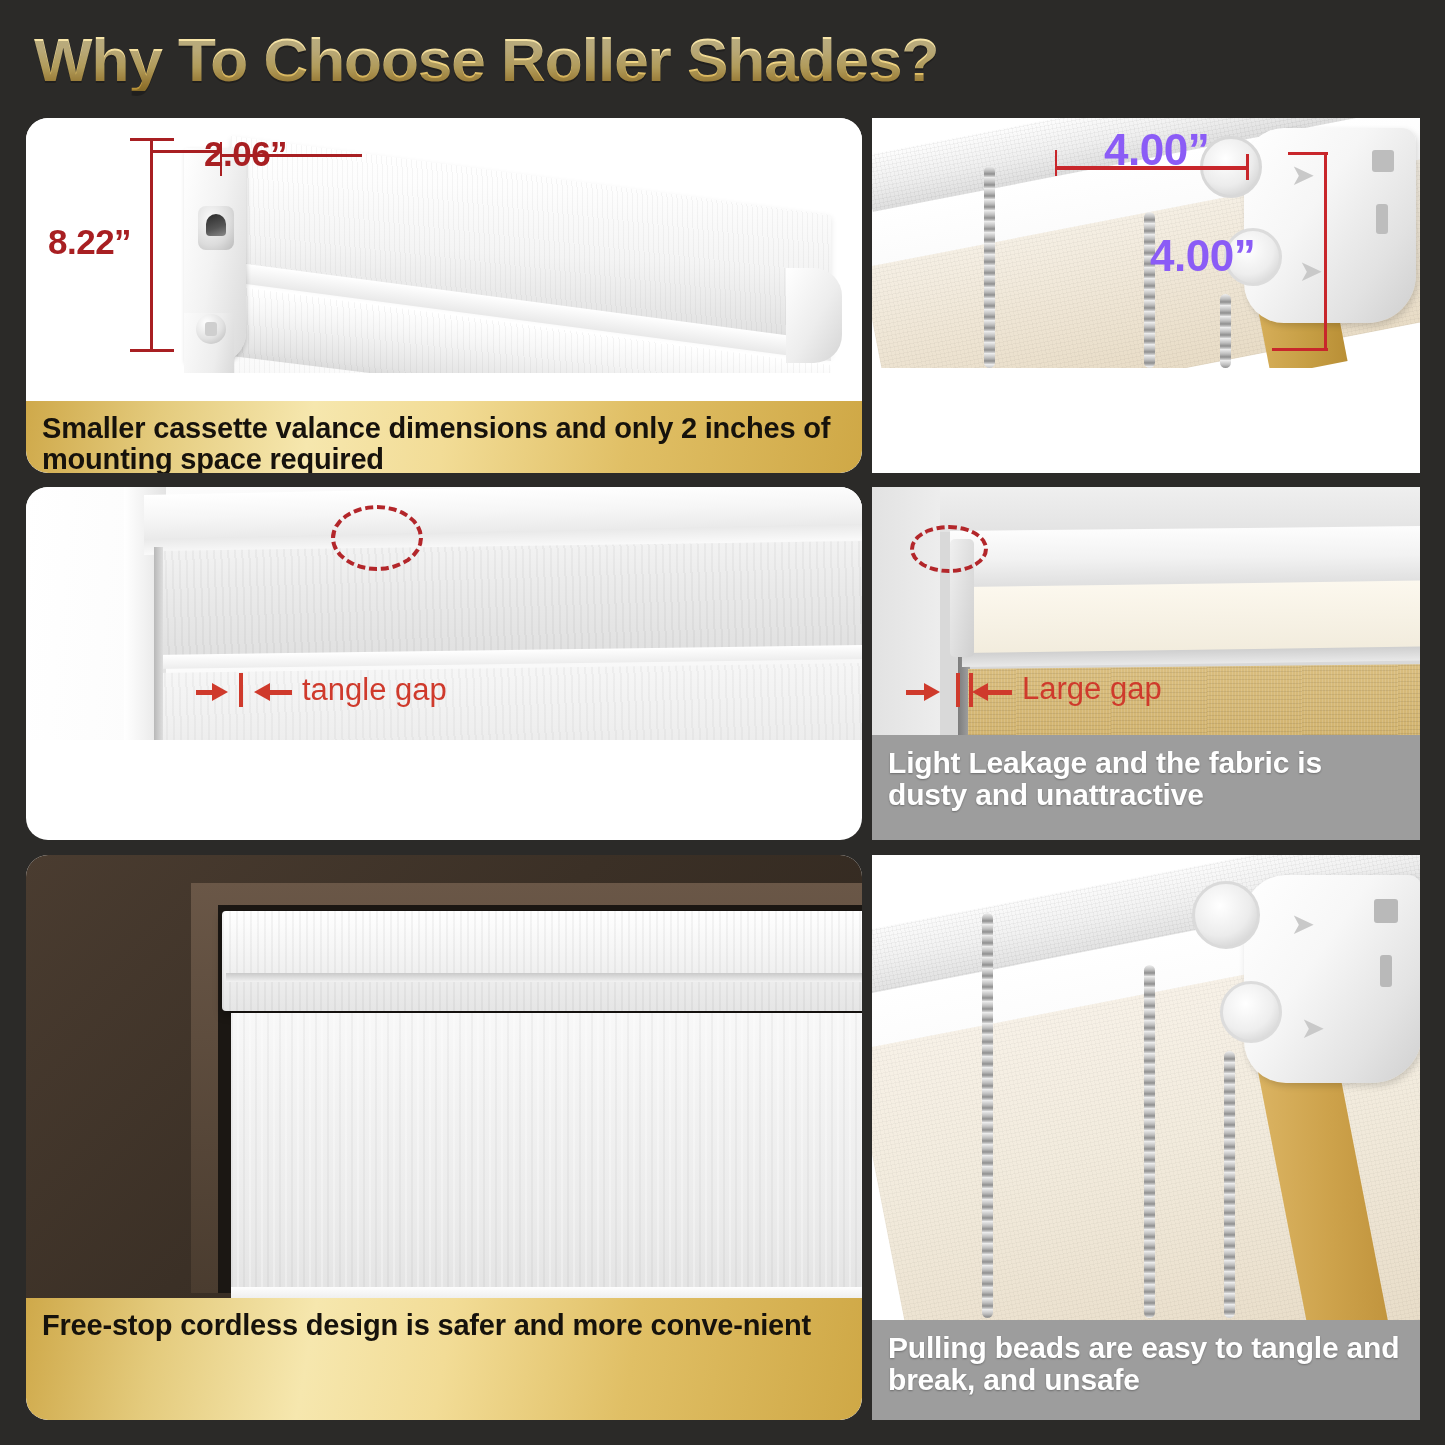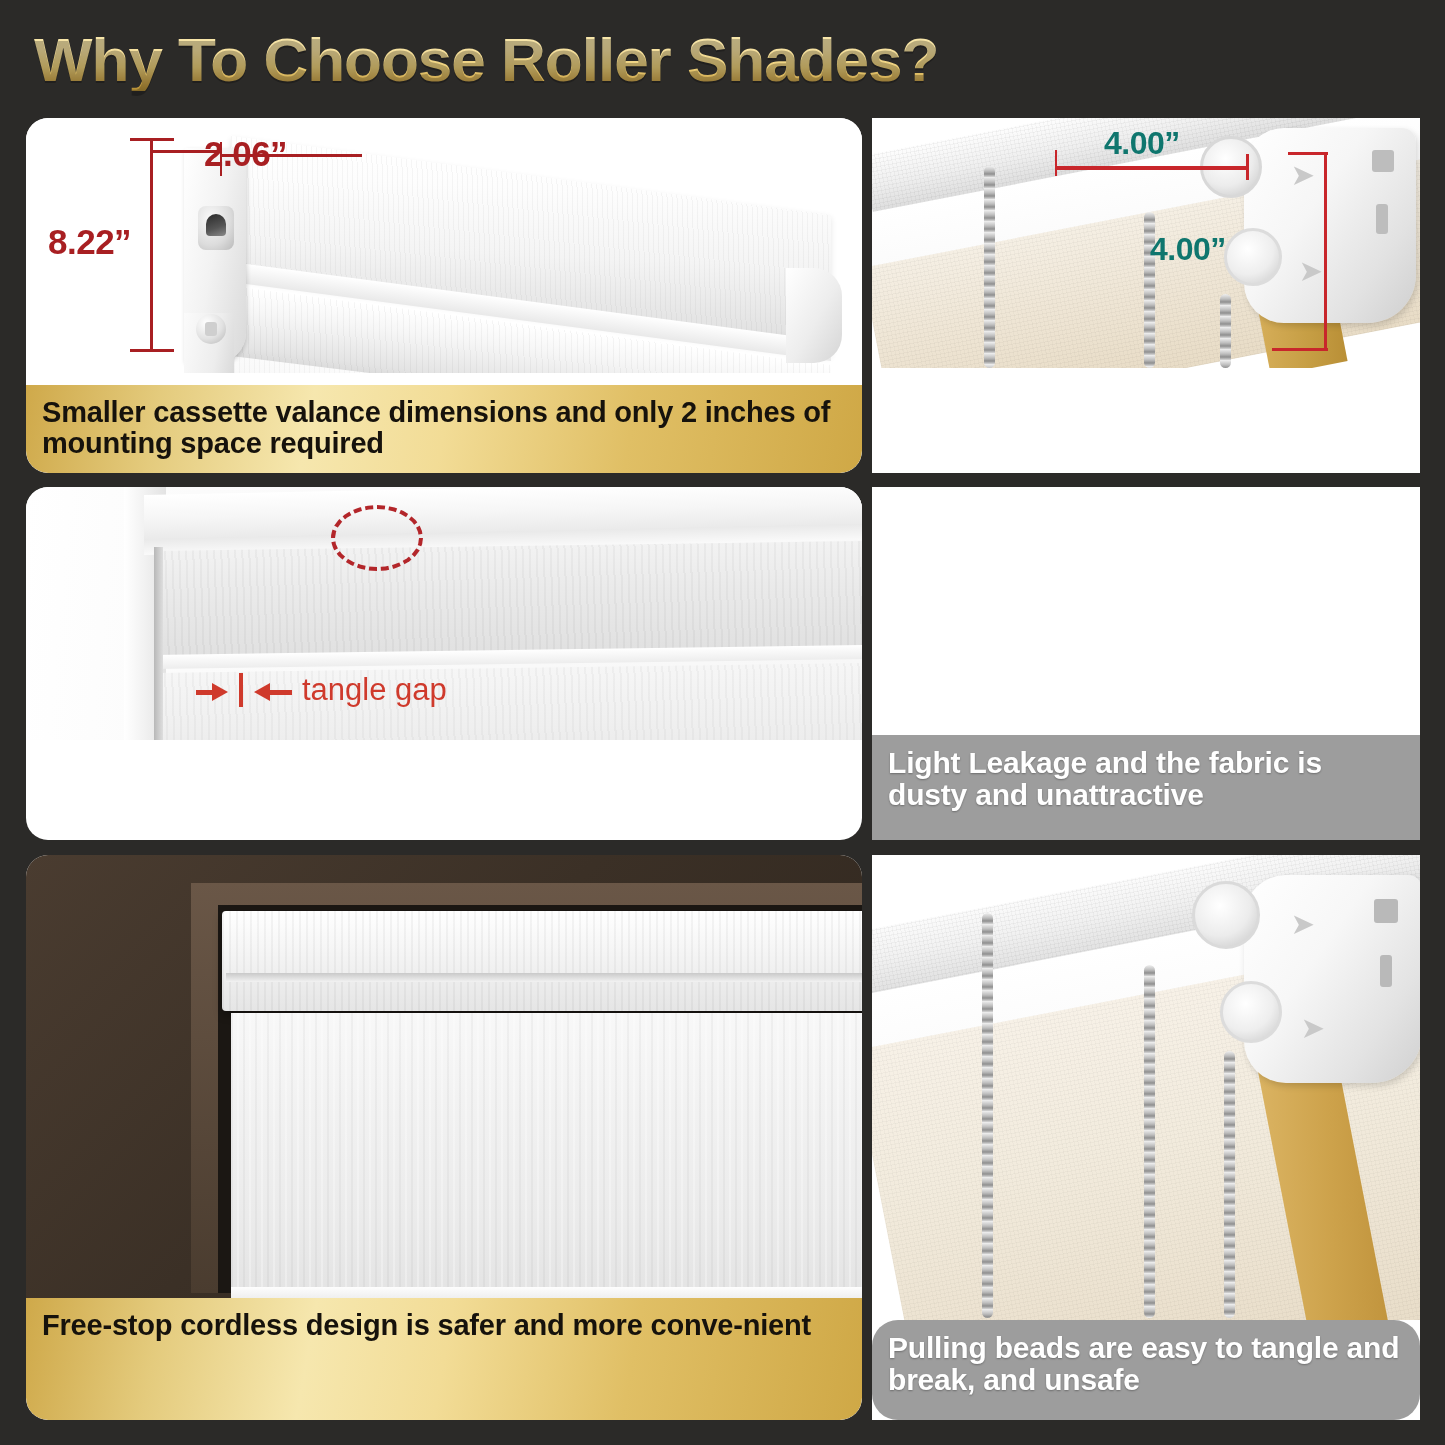--- a/index.html
+++ b/index.html
@@ -91,36 +91,36 @@
     font-size: 29px;
     font-weight: bold;
     line-height: 1.07;
     letter-spacing: -0.2px;
   }
   .caption.gray .caption-text {
     text-shadow: 0 1px 2px rgba(0,0,0,0.30);
     font-size: 30px;
   }
 
-  .cap-h-gold { height: 88px; }
+  .cap-h-gold { height: 72px; }
   .cap-h-gold3 { height: 122px; margin-top: 32px; }
   .cap-h-gray { height: 105px; }
-  .cap-h-gray3 { height: 100px; border-radius: 26px; }
+  .cap-h-gray3 { height: 100px; }
 
   
   .dim {
     position: absolute;
     color: #a81f22;
     font-weight: bold;
     font-size: 35px;
     letter-spacing: -0.5px;
     white-space: nowrap;
     z-index: 7;
   }
-  .dim.big { font-size: 32px; color: #0f766e; }
+  .dim.big { font-size: 44px; color: #8b5cf6; }
   .line { position: absolute; background: #a81f22; z-index: 6; }
   .line.red2 { background: #c8262b; }
 
   .gap-label {
     position: absolute;
     color: #cf3a2c;
     font-size: 31px;
     font-weight: normal;
     z-index: 8;
     white-space: nowrap;
@@ -579,20 +579,41 @@
     <div class="stem" style="left:170px; top:203px; width:20px;"></div>
     <div class="arrow-l" style="left:228px; top:196px;"></div>
     <div class="stem" style="left:244px; top:203px; width:22px;"></div>
     <div class="line" style="left:213px; top:186px; width:4px; height:34px; background:#cf3a2c;"></div>
     <div class="gap-label" style="left:276px; top:185px;">tangle gap</div>
   </div>
 
 </div>
 
 <div class="panel right row2" id="p4">
+  <div class="photo" style="height:248px">
+    <div class="bg"></div>
+    <div class="wall"></div>
+    <div class="wall-left"></div>
+    <div class="gap-dark"></div>
+    <div class="head-rail"></div>
+    <div class="head-rail2"></div>
+    <div class="under-rail"></div>
+    <div class="tan-fabric"></div>
+    <div class="bracket-sm"></div>
+
+    <div class="dash-ellipse" style="left:38px; top:38px; width:78px; height:48px;"></div>
+
+    <div class="arrow-r" style="left:52px; top:196px;"></div>
+    <div class="stem" style="left:34px; top:203px; width:22px;"></div>
+    <div class="arrow-l" style="left:100px; top:196px;"></div>
+    <div class="stem" style="left:116px; top:203px; width:24px;"></div>
+    <div class="line" style="left:84px; top:186px; width:4px; height:34px; background:#cf3a2c;"></div>
+    <div class="line" style="left:97px; top:186px; width:4px; height:34px; background:#cf3a2c;"></div>
+    <div class="gap-label" style="left:150px; top:184px;">Large gap</div>
+  </div>
 
   <div class="caption gray cap-h-gray">
     <div class="caption-text">Light Leakage and the fabric is dusty and unattractive</div>
   </div>
 </div>
 
 <div class="panel left row3" id="p5">
   <div class="photo" style="height:443px">
     <div class="bg"></div>
     <div class="recess"></div>

